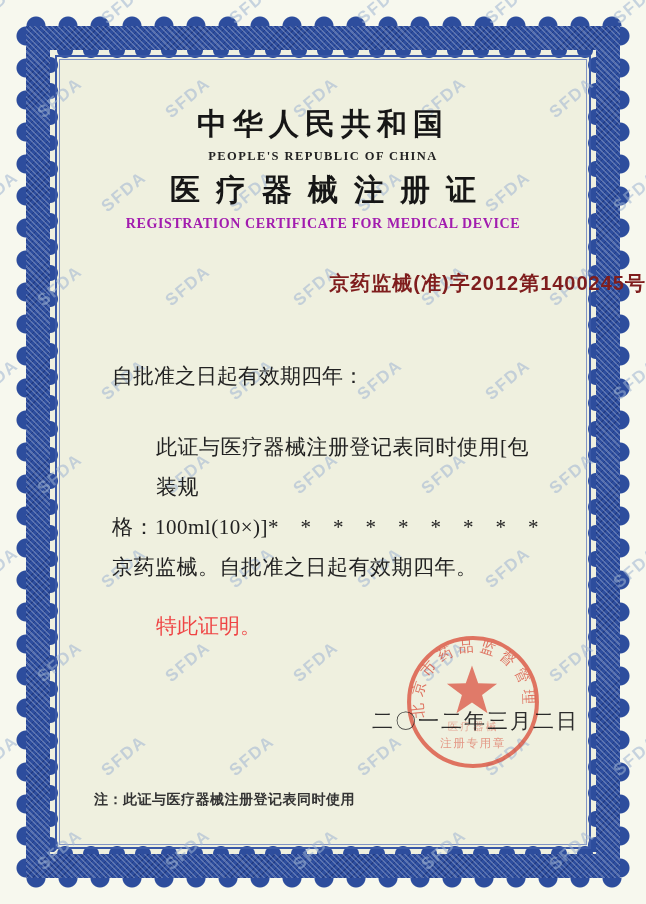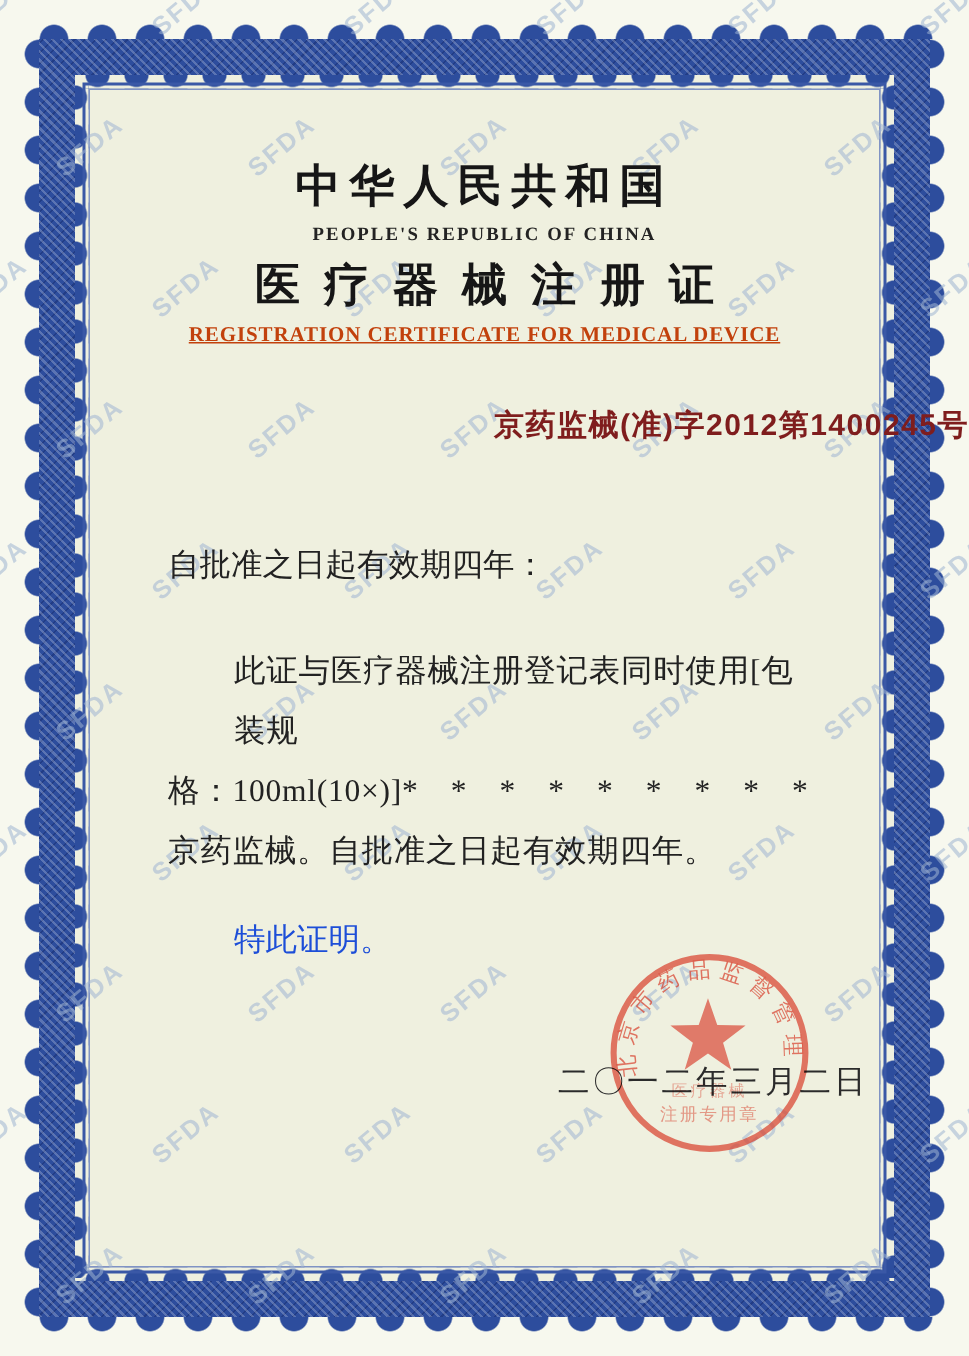--- a/index.html
+++ b/index.html
@@ -64,30 +64,30 @@
     font-weight:bold;font-size:17px;letter-spacing:1.5px;
     transform:rotate(-40deg);
     opacity:.55;mix-blend-mode:multiply;
   }
   
   .content{position:absolute;inset:0;z-index:6;}
   .hdr{position:absolute;top:104px;left:0;right:0;text-align:center;}
   .country-cn{font-size:30px;font-weight:600;letter-spacing:6px;color:#161616;}
   .country-en{font-size:12.5px;font-weight:bold;letter-spacing:1.4px;margin-top:4px;color:#232323;}
   .title-cn{font-size:30px;font-weight:600;letter-spacing:16px;margin-top:6px;padding-left:16px;color:#161616;}
-  .title-en{font-size:14px;font-weight:bold;letter-spacing:.6px;margin-top:5px;color:#c2410c;text-decoration:underline;}
+  .title-en{font-size:14px;font-weight:bold;letter-spacing:.6px;margin-top:5px;color:#a21caf;}
   .regno{
     position:absolute;top:270px;left:0;right:0;text-align:right;
     font-family:"Liberation Sans","DejaVu Sans",sans-serif;
     font-size:20px;font-weight:700;letter-spacing:1px;color:#7f1d1d;
   }
   .addressee{position:absolute;top:362px;left:112px;font-size:21px;color:#222;}
   .bodytext{position:absolute;top:427px;left:112px;right:96px;font-size:21px;line-height:40px;color:#222;letter-spacing:.5px;}
   .bodytext .indent{padding-left:44px;}
-  .attest{position:absolute;top:612px;left:156px;font-size:21px;color:#1d4ed8;}
+  .attest{position:absolute;top:612px;left:156px;font-size:21px;color:#ef4444;}
   .date{position:absolute;top:707px;left:372px;font-size:21px;letter-spacing:2px;color:#2b2b2b;z-index:6;}
   .seal{position:absolute;left:404px;top:633px;width:138px;height:138px;z-index:7;opacity:.85;mix-blend-mode:multiply;}
   .footnote{
     position:absolute;top:791px;left:94px;
     font-family:"Liberation Sans","DejaVu Sans",sans-serif;
     font-size:14px;font-weight:700;letter-spacing:.5px;color:#333;
   }
 </style>
 </head>
 <body>
@@ -194,15 +194,16 @@
       </defs>
       <circle cx="68" cy="68" r="63" fill="none" stroke="#d8422f" stroke-width="4" opacity="0.85"></circle>
       <polygon points="67,32 60.9,49.6 42.3,50 57.1,61.2 51.7,79 67,68.4 82.3,79 76.9,61.2 91.7,50 73.1,49.6" fill="#d8422f" opacity="0.8"></polygon>
       <text font-size="14.5" fill="#d8422f" opacity="0.85" letter-spacing="5.5" font-family="Liberation Serif, DejaVu Serif, serif">
         <textPath href="#arcpath" startOffset="2">北京市药品监督管理局</textPath>
       </text>
       <text x="68" y="96" text-anchor="middle" font-size="10.5" fill="#d8422f" opacity="0.5" letter-spacing="2" font-family="Liberation Serif, DejaVu Serif, serif">医疗器械</text>
       <text x="68" y="112" text-anchor="middle" font-size="11.5" fill="#d8422f" opacity="0.6" letter-spacing="1.5" font-family="Liberation Serif, DejaVu Serif, serif">注册专用章</text>
     </svg>
 
+    <div class="footnote">注：此证与医疗器械注册登记表同时使用</div>
 
   </div>
 </div>
 
 </body></html>

